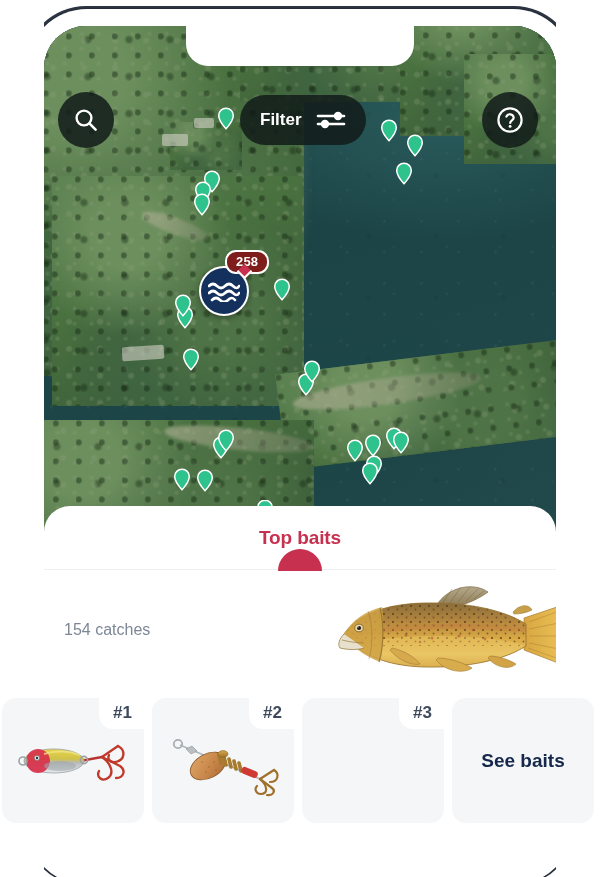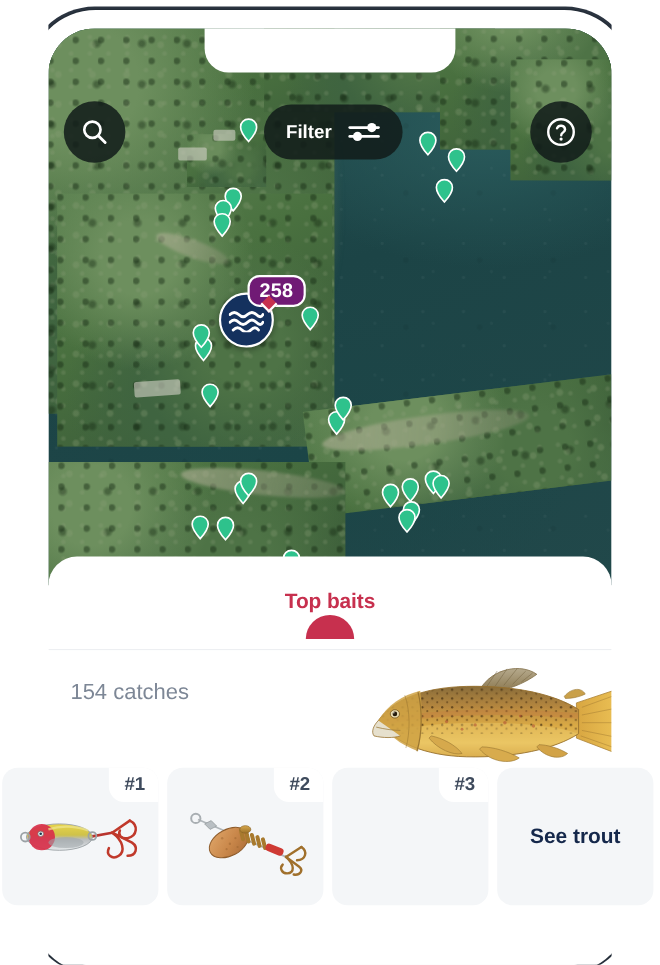--- a/index.html
+++ b/index.html
@@ -168,23 +168,23 @@
     width: 50px; height: 50px;
     border-radius: 50%;
     background: #14315e;
     border: 2.5px solid #ffffff;
     display: flex; align-items: center; justify-content: center;
     box-shadow: 0 2px 6px rgba(0,0,0,0.35);
   }
   .catch-badge {
     position: absolute;
     left: 26px; top: -16px;
-    background: #701a75;
+    background: #7f1d1d;
     color: #ffffff;
-    font-size: 18px;
+    font-size: 13px;
     font-weight: 700;
     padding: 3px 9px 4px;
     border-radius: 11px;
     border: 2px solid #ffffff;
     letter-spacing: .2px;
     line-height: 1;
   }
   .catch-badge::after {
     content: "";
     position: absolute;
@@ -246,21 +246,21 @@
     width: 512px; height: 372px;
     background: #ffffff;
     border-radius: 26px 26px 0 0;
     z-index: 30;
   }
 
   .tabs {
     position: relative;
     display: flex;
     align-items: center;
-    height: 85px;
+    height: 64px;
     padding: 0 6px;
     border-bottom: 1px solid #edeff2;
   }
   .tab {
     flex: 1;
     text-align: center;
     font-size: 19px;
     font-weight: 700;
     color: #15284b;
     position: relative;
@@ -282,22 +282,22 @@
     padding: 26px 0 0 20px;
     overflow: hidden;
   }
   .species-name {
     font-size: 25px;
     font-weight: 700;
     color: #15284b;
     letter-spacing: -0.4px;
   }
   .species-count {
-    margin-top: 1px;
-    font-size: 20px;
+    margin-top: 25px;
+    font-size: 16px;
     color: #7d8796;
   }
   .fish-art {
     position: absolute;
     right: -16px; top: 10px;
     width: 244px; height: 104px;
   }
   .fish-art svg { width: 100%; height: 100%; display: block; }
 
   
@@ -768,19 +768,19 @@
       </div>
       <div class="bait-rank">#2</div>
     </div>
 
     <div class="bait-card">
       <div class="bait-img"></div>
       <div class="bait-rank">#3</div>
     </div>
 
     <div class="bait-card">
-      <span class="see-more">See trout</span>
+      <span class="see-more">See baits</span>
     </div>
   </div>
 
   <div class="screen-mask-l"></div>
   <div class="screen-mask-r"></div>
 </div>
 
 </body></html>

